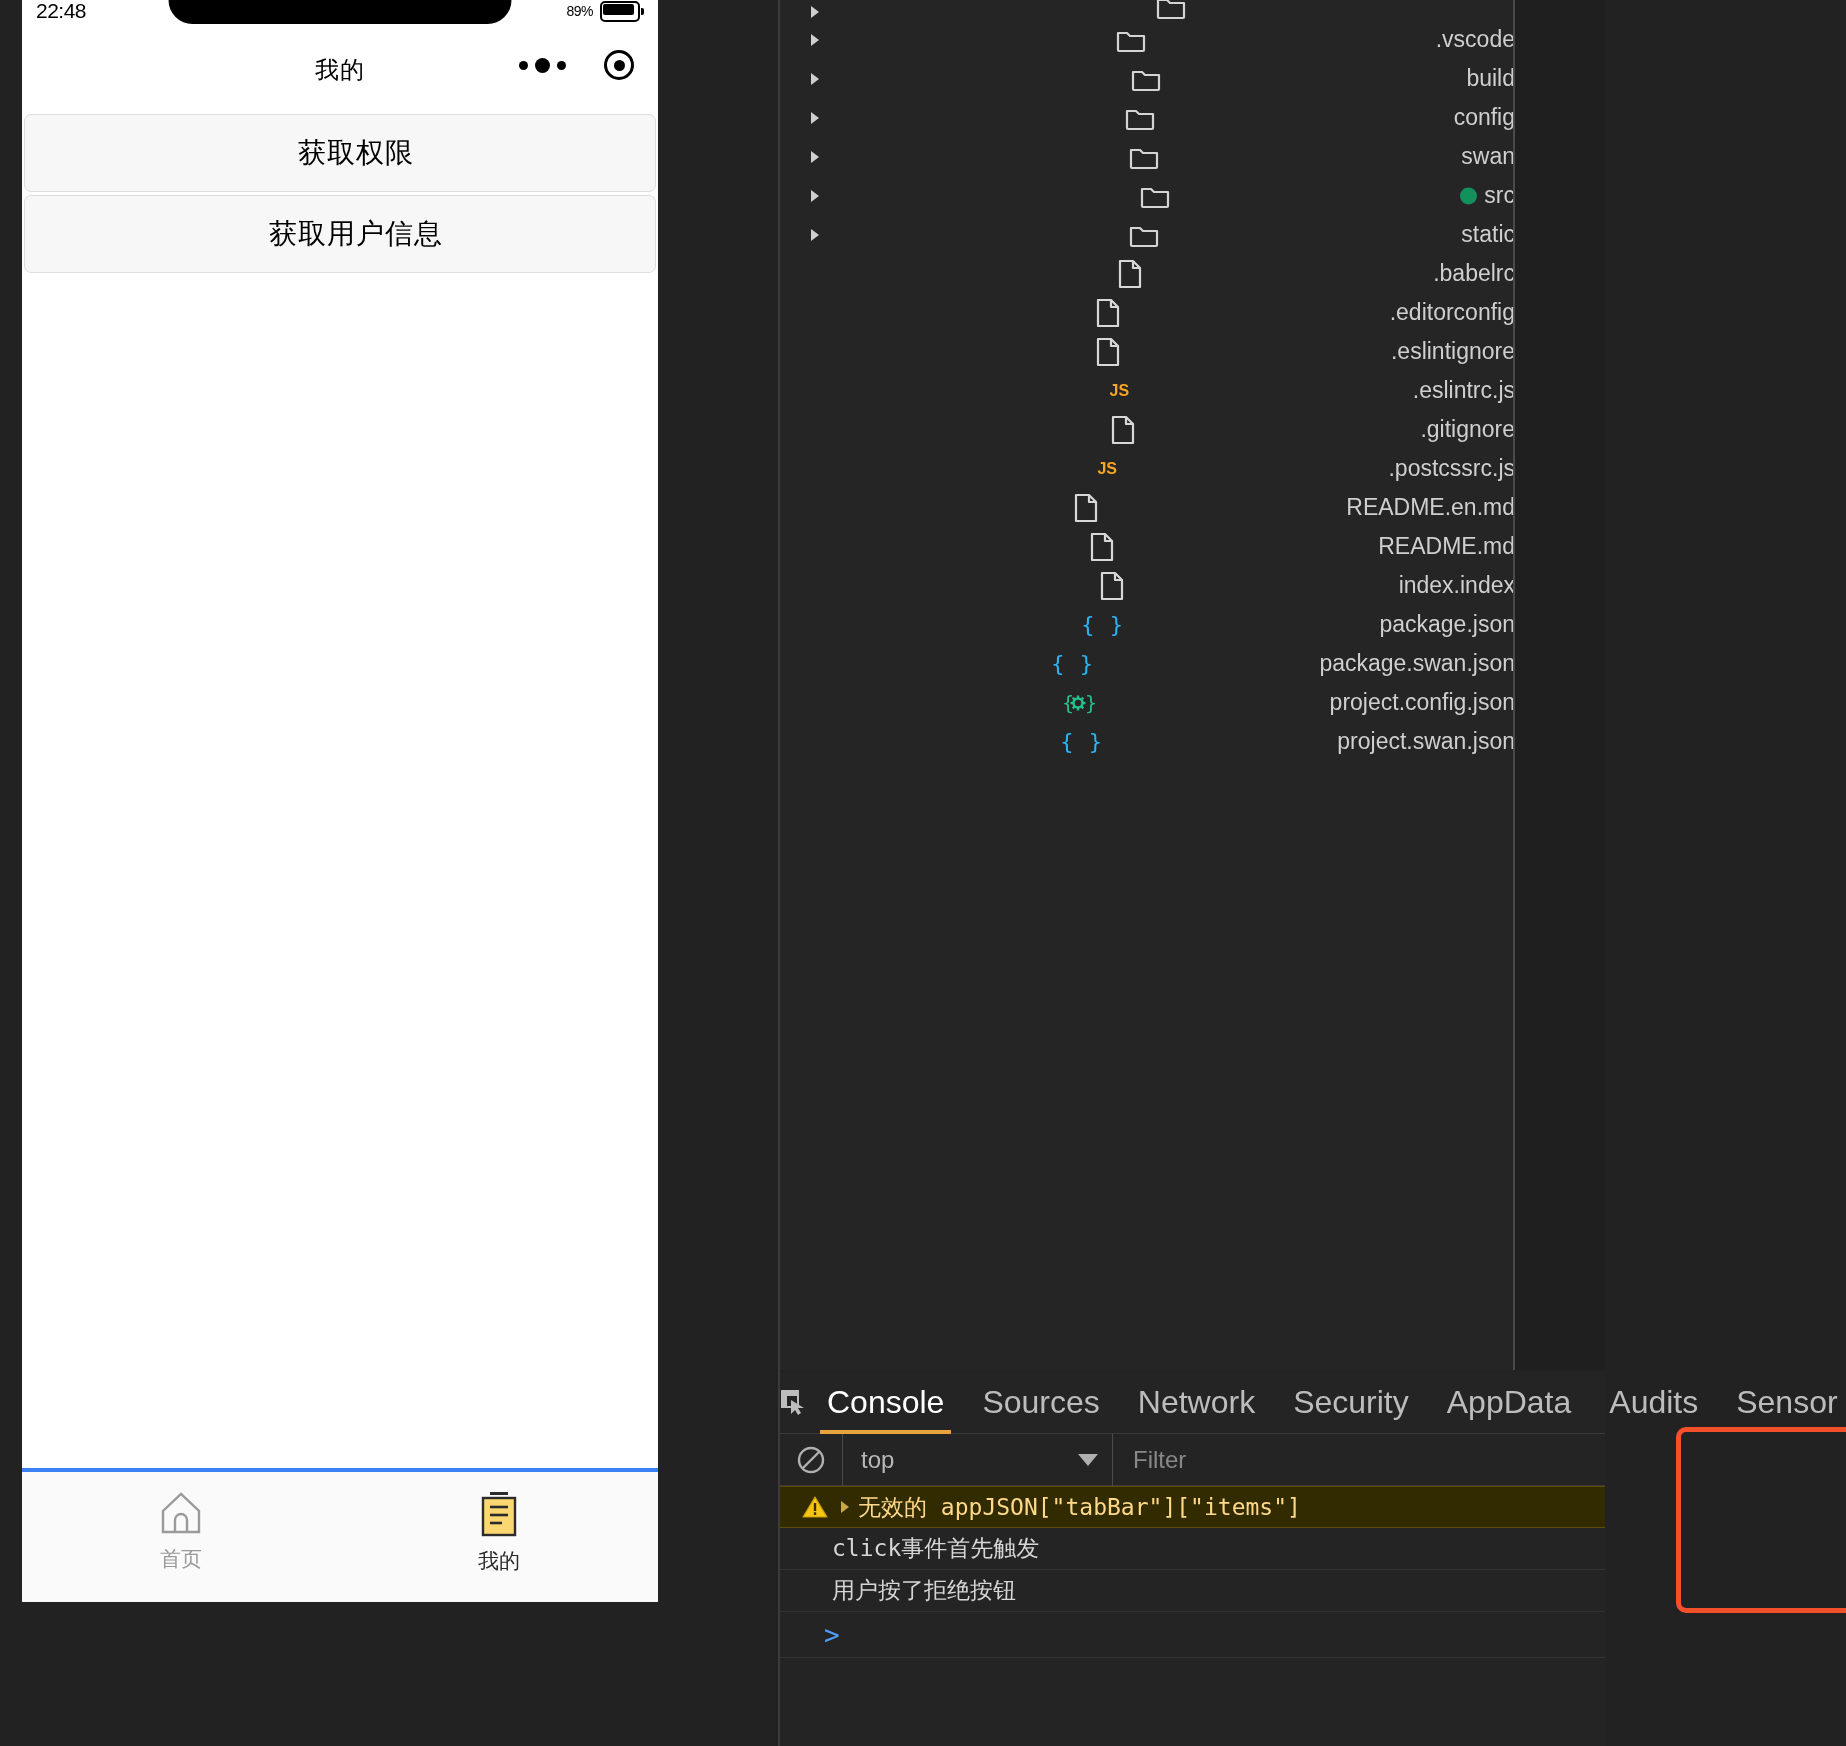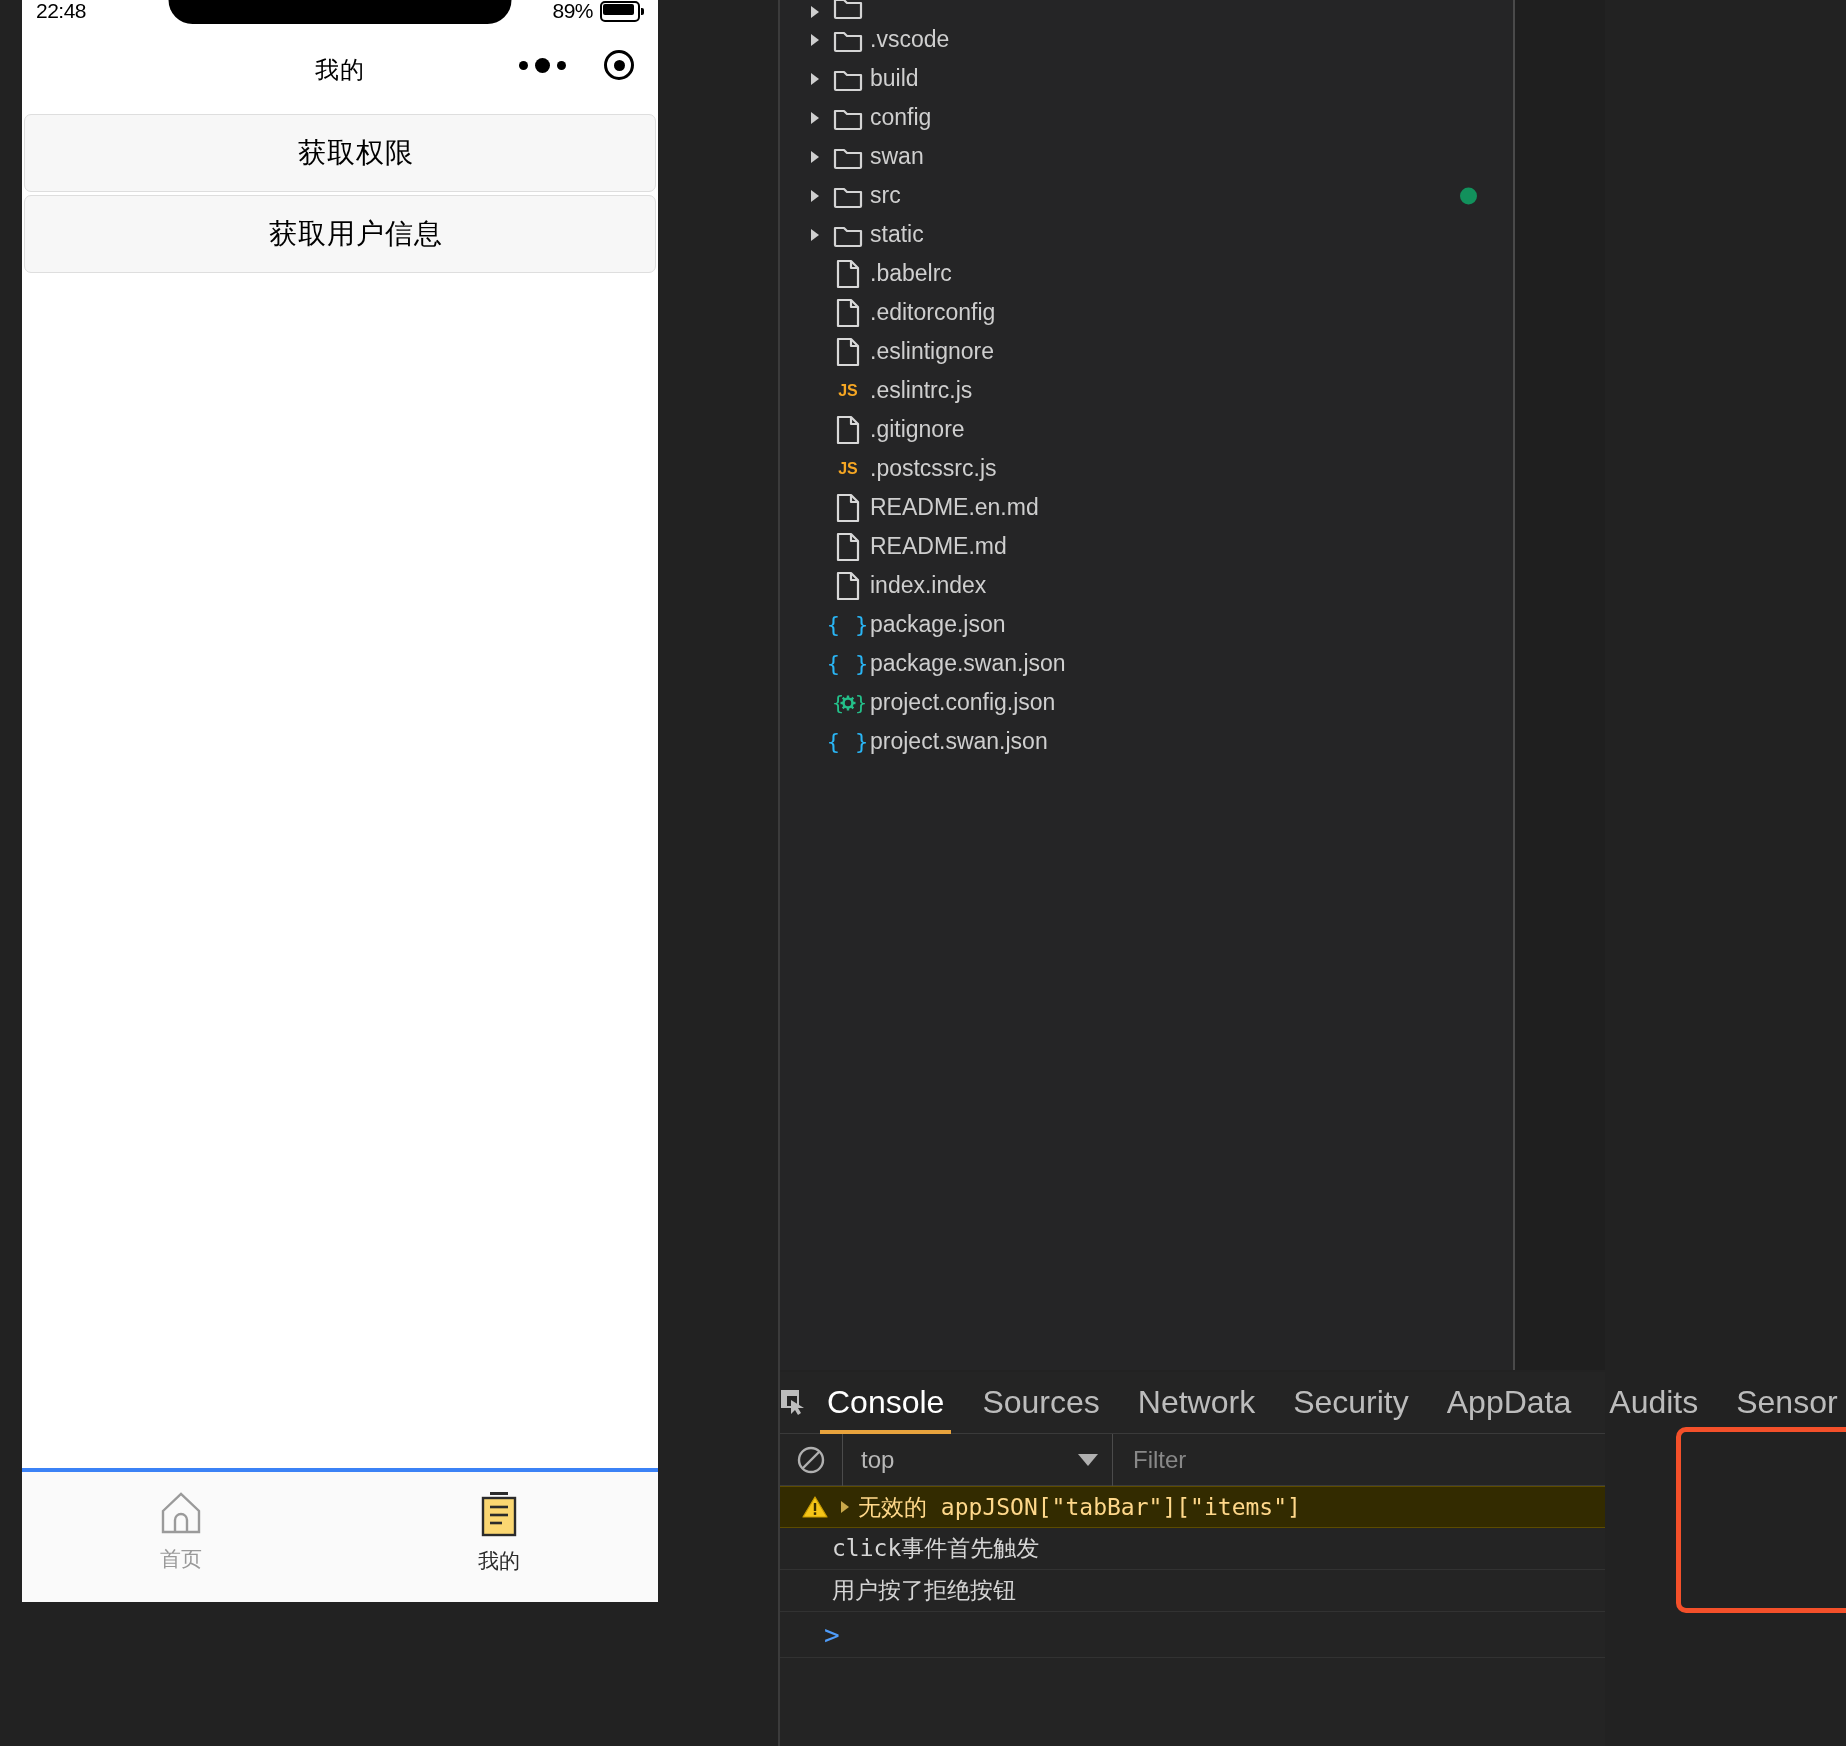--- a/index.html
+++ b/index.html
@@ -16,21 +16,21 @@
     position: absolute; left: 22px; top: 0; width: 636px; height: 1602px;
     background: #ffffff; overflow: hidden;
   }
   .statusbar {
     position: relative; height: 28px; background:#ffffff; color:#000;
     display:flex; align-items:flex-start; justify-content:space-between;
     padding: 0 14px;
   }
   .sb-time { font-size: 21px; line-height: 22px; font-weight: 400; letter-spacing: -0.5px; }
   .sb-right { display:flex; align-items:center; gap:7px; }
-  .sb-batt-pct { font-size: 21px; line-height: 22px; letter-spacing:-0.5px;}
+  .sb-batt-pct { font-size: 14px; line-height: 22px; letter-spacing:-0.5px;}
   .batt-icon { position:relative; width:44px; height:21px; }
   .batt-body { position:absolute; left:0; top:0; width:40px; height:21px;
     border:2px solid #000; border-radius:5px; }
   .batt-fill { position:absolute; left:3px; top:3px; width:31px; height:11px; background:#000; border-radius:2px; }
   .batt-cap { position:absolute; right:0; top:7px; width:3px; height:7px; background:#000; border-radius:0 2px 2px 0;}
   .notch {
     position:absolute; left:50%; transform:translateX(-50%); top:-24px;
     width:343px; height:48px; background:#000; border-radius:0 0 24px 24px;
   }
 
@@ -79,20 +79,21 @@
     position:absolute; left:2px; top:0; width:735px; height:1370px;
     background:#252526; overflow:hidden;
   }
   .ft-right-sep { position:absolute; left:735px; top:0; width:2px; height:1370px; background:#4a4a4a; }
   .editor-blank { position:absolute; left:737px; top:0; right:0; height:1370px; background:#1f1f1f; }
 
   .ft-row {
     height:39px; display:flex; align-items:center; position:relative;
     padding-left:24px; color:#cfcfcf; font-size:23px;
     font-family:"Liberation Sans", sans-serif;
+    justify-content:space-between;
   }
   .ft-row.cut { height:20px; overflow:hidden; align-items:flex-end; }
   .twisty {
     width:22px; flex:0 0 22px; display:flex; align-items:center; justify-content:center;
   }
   .twisty svg { display:block; }
   .ft-icon { width:44px; flex:0 0 44px; display:flex; align-items:center; justify-content:center; }
   .ft-label { white-space:nowrap; }
   .ft-indent { width:22px; flex:0 0 22px; }
   .git-dot { position:absolute; right:38px; top:50%; transform:translateY(-50%);

